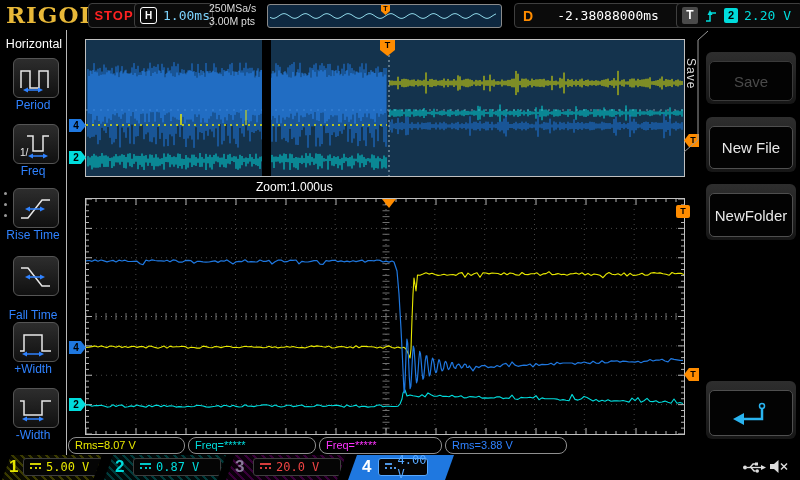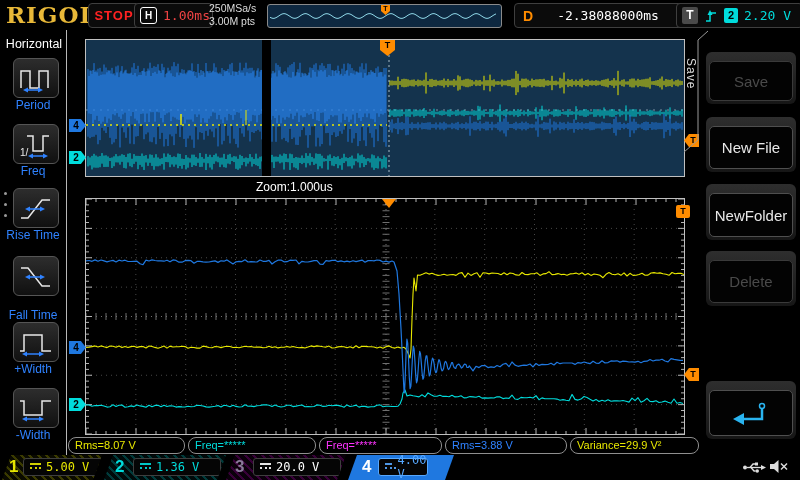--- a/index.html
+++ b/index.html
@@ -7,21 +7,21 @@
           font-family:"Liberation Sans",sans-serif;-webkit-font-smoothing:none;}
   .abs{position:absolute;}
   
   .logo{left:6px;top:1px;font:bold 23px "DejaVu Serif",serif;color:#e8b838;letter-spacing:1px;}
   .hbox{background:#0b0b0b;border:1px solid #3f3f3f;border-radius:4px;display:flex;align-items:center;}
   .stop-btn{left:88px;top:3px;width:50px;height:23px;justify-content:center;}
   .stop-btn span{font:bold 13px "Liberation Sans",sans-serif;color:#ff2222;letter-spacing:1px;}
   .h-block{left:134px;top:3px;width:72px;height:23px;padding-left:5px;gap:6px;}
   .h-badge{width:15px;height:15px;border:1.5px solid #fff;border-radius:3px;color:#fff;
            font:bold 10px/15px "Liberation Sans",sans-serif;text-align:center;}
-  .h-value{color:#ef4444;font:13px "DejaVu Sans Mono",monospace;}
+  .h-value{color:#7dd3fc;font:13px "DejaVu Sans Mono",monospace;}
   .srate{left:209px;top:2px;color:#ddd;font:10.5px/13px "Liberation Sans",sans-serif;}
   .preview{left:267px;top:4px;width:233px;height:22px;background:#0e2840;border:1px solid #8a8a8a;border-radius:3px;}
   .preview svg{position:absolute;left:0;top:0;}
   .pv-flag{left:113px;top:0;width:9px;height:10px;background:var(--orange,#ff8c00);
            clip-path:polygon(0 0,100% 0,100% 60%,50% 100%,0 60%);color:#000;font:bold 7px/8px "Liberation Sans",sans-serif;text-align:center;}
   .d-block{left:514px;top:3px;width:156px;height:23px;padding:0 8px;gap:10px;}
   .d-label{color:var(--orange,#ff8c00);font:bold 14px "Liberation Sans",sans-serif;}
   .d-value{color:#fff;font:13px "DejaVu Sans Mono",monospace;margin-left:14px;text-align:center;}
   .t-block{left:676px;top:3px;width:120px;height:23px;padding-left:5px;gap:6px;}
   .t-badge{width:16px;height:17px;background:#4a4a4a;border-radius:2px;color:#fff;
@@ -1438,57 +1438,53 @@
 
   <div class="abs slot" style="top:52px;height:52px">
     <div class="mbtn disabled">Save</div>
   </div>
   <div class="abs slot" style="top:184px;height:56px">
     <div class="mbtn">NewFolder</div>
   </div>
   <div class="abs slot" style="top:117px;height:55px">
     <div class="mbtn">New File</div>
   </div>
-  <div class="abs slot" style="top:251px;height:55px">
-    <div class="mbtn disabled">Delete</div>
-  </div>
   <div class="abs slot" style="top:381px;height:58px">
     <div class="mbtn">
       <svg width="44" height="28">
         <circle cx="33" cy="7" r="2.5" stroke="#2ab4f0" fill="none" stroke-width="1.5"></circle>
         <path d="M33,9.5 V20 H14" stroke="#2ab4f0" fill="none" stroke-width="2.5"></path>
         <polygon points="15,14 15,26 4,20" fill="#2ab4f0"></polygon>
       </svg>
     </div>
   </div>
 
   <div class="abs meas-cell" style="left: 68px; width: 117px; color: rgb(232, 232, 0);">Rms=8.07 V</div>
   <div class="abs meas-cell" style="left: 188px; width: 128px; color: rgb(0, 220, 220);">Freq=*****</div>
   <div class="abs meas-cell" style="left: 319px; width: 123px; color: rgb(255, 51, 255);">Freq=*****</div>
   <div class="abs meas-cell" style="left: 445px; width: 122px; color: rgb(47, 130, 255);">Rms=3.88 V</div>
-  <div class="abs meas-cell" style="left: 570px; width: 129px; color: rgb(232, 232, 0);">Variance=29.9 V²</div>
 
   <div class="abs chbar">
     <div class="chblk hatch1" style="left:2px;width:100px">
       <span class="chnum" style="left:7px;color:var(--ch1,#e8e800)">1</span>
       <span class="chval" style="left:21px;width:88px;color:var(--ch1,#e8e800)">
         <span class="coup"></span>
         <span>5.00 V</span>
       </span>
     </div>
     <div class="chblk hatch2" style="left:104px;width:122px">
       <span class="chnum" style="left:11px;color:var(--ch2,#00dcdc)">2</span>
       <span class="chval" style="left:29px;width:88px;color:var(--ch2,#00dcdc)">
         <span class="coup"></span>
-        <span>1.36 V</span>
+        <span>0.87 V</span>
       </span>
     </div>
     <div class="chblk hatch3" style="left:226px;width:120px">
       <span class="chnum" style="left:9px;color:#8a7a9a">3</span>
-      <span class="chval" style="left:27px;width:88px;color:#ffffff">
+      <span class="chval" style="left:27px;width:88px;color:#ef4444">
         <span class="coup"></span>
         <span>20.0 V</span>
       </span>
     </div>
     <div class="chblk ch4bg" style="left:348px;width:106px">
       <span class="chnum" style="left:14px;color:#fff">4</span>
       <span class="chval" style="left:30px;width:50px;color:#57a8ff;border-color:#57a8ff">
         <span class="coup"></span>
         <span>4.00 V</span>
       </span>

